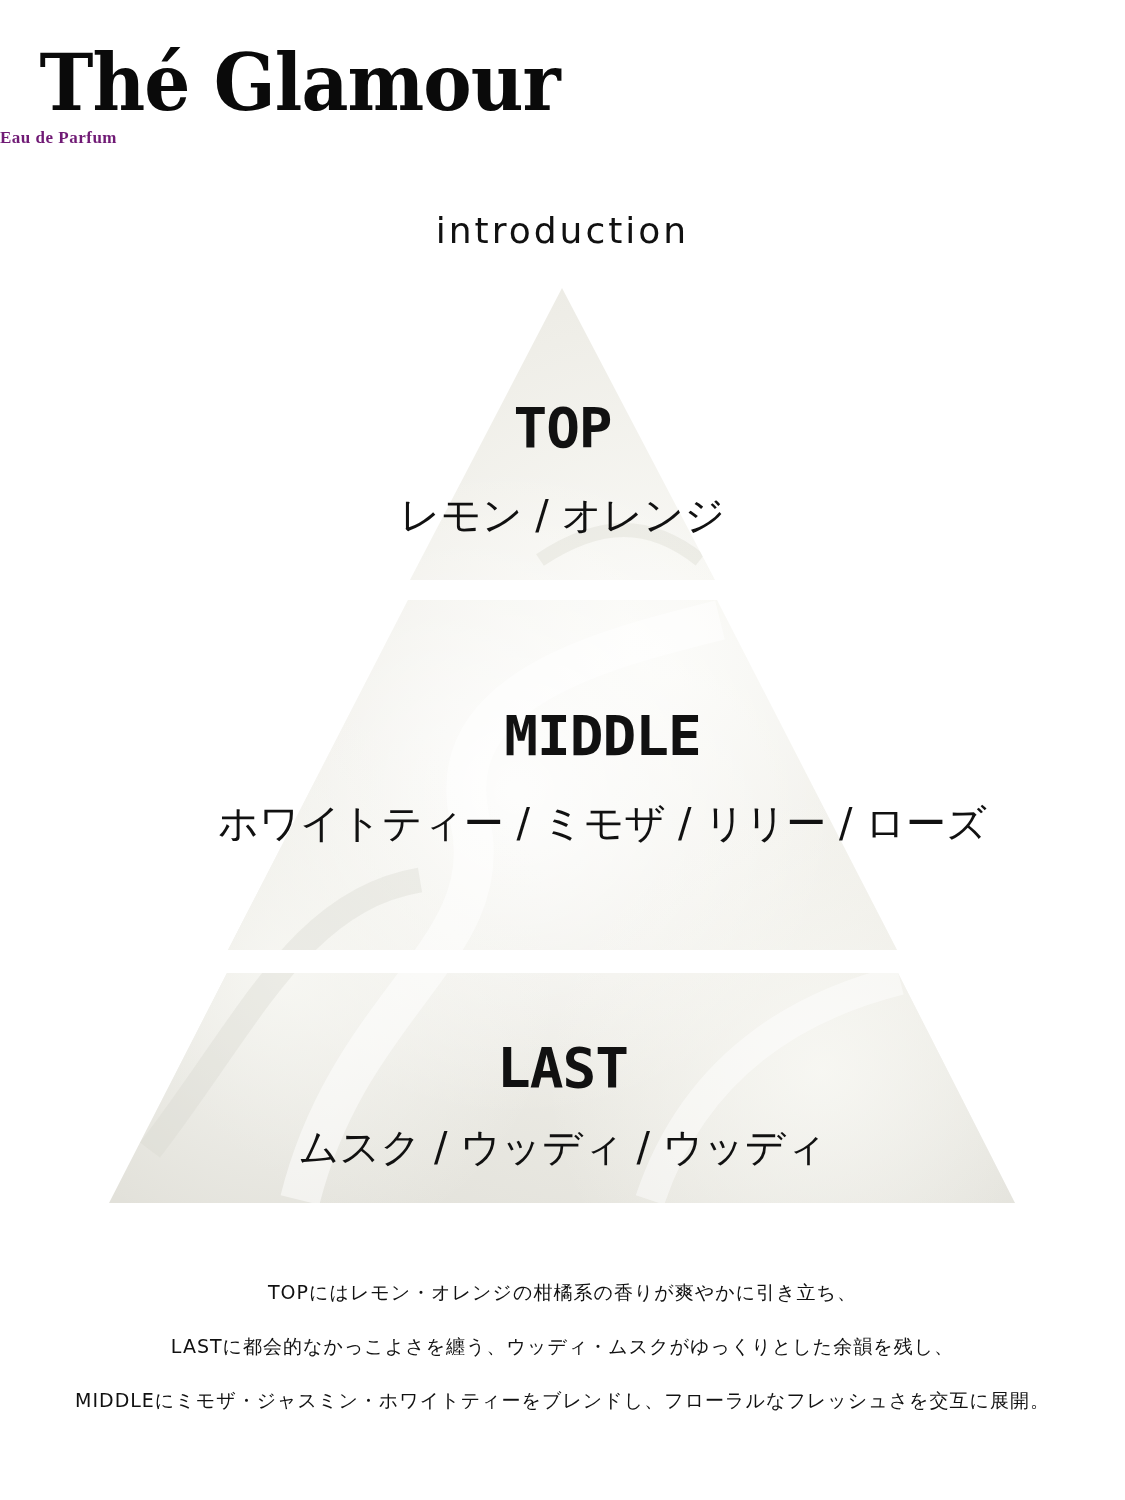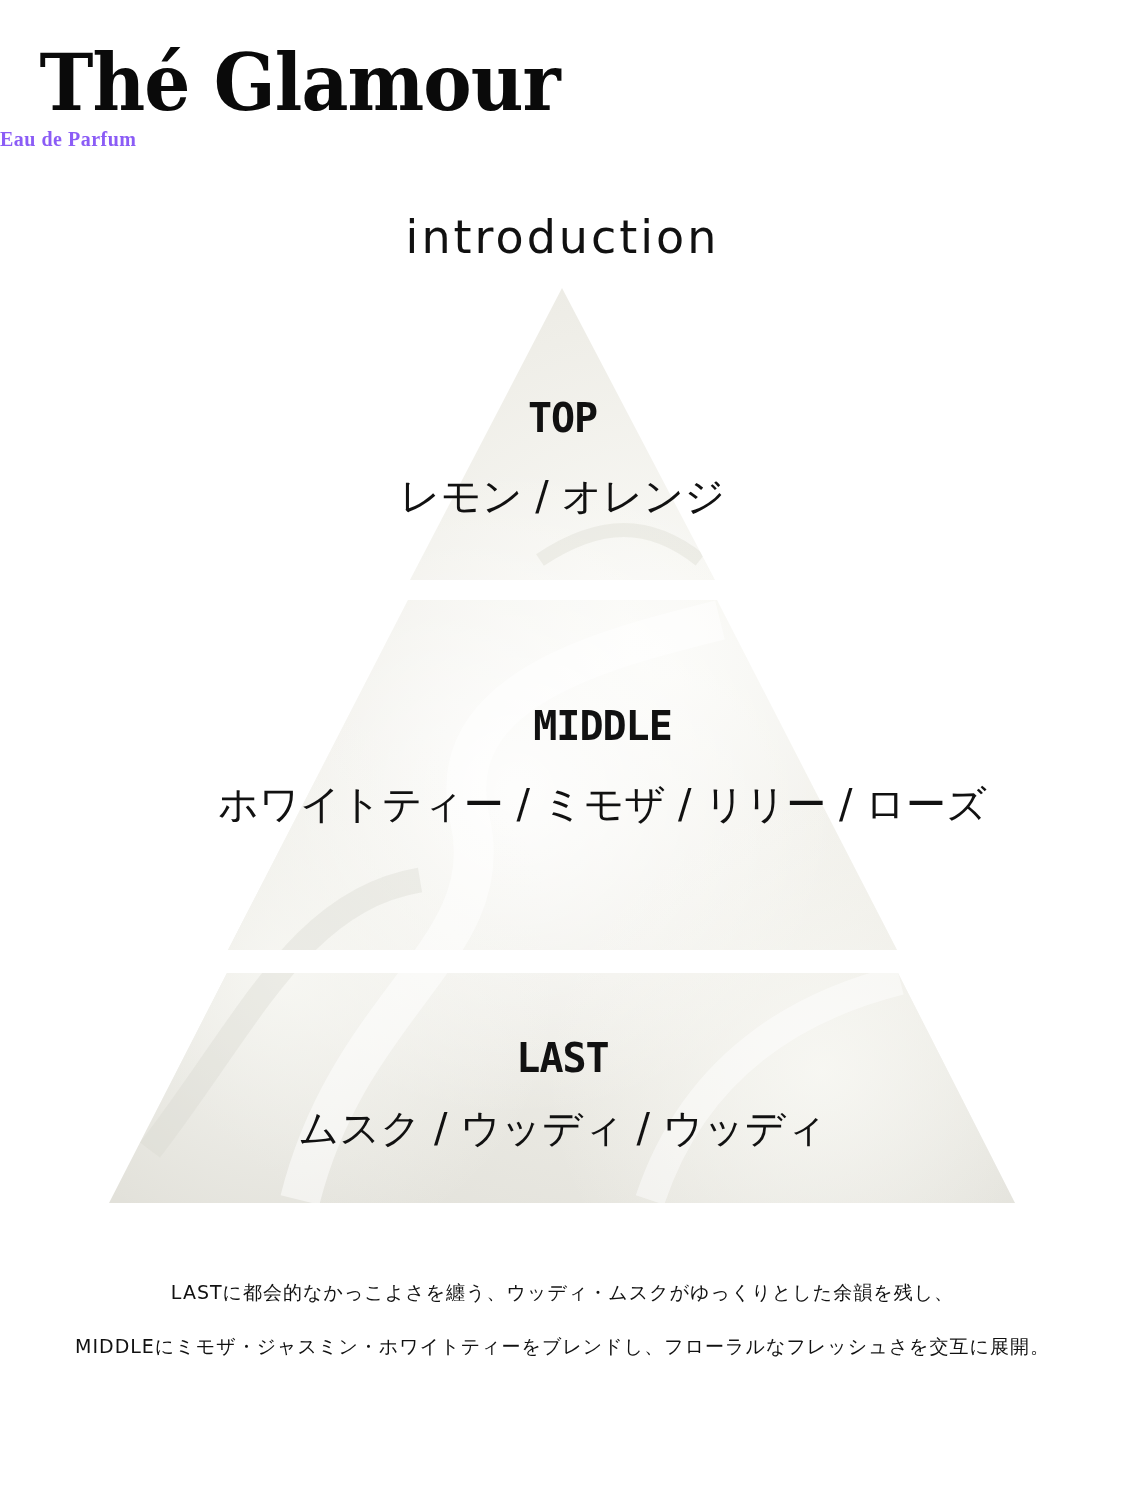--- a/index.html
+++ b/index.html
@@ -1,23 +1,23 @@
 <!DOCTYPE html>
 <html><head>
 <meta charset="utf-8">
 <style>
   html, body { margin: 0; padding: 0; background: #ffffff; }
   body { width: 1125px; height: 1500px; position: relative; overflow: hidden; font-family: "DejaVu Sans", sans-serif; color: #111; }
   .brand { position: absolute; left: 0; top: 38px; width: 1125px; text-align: left; }
   .brand-title { font-family: "DejaVu Serif", "Liberation Serif", serif; font-size: 78px; font-weight: bold; letter-spacing: -1px; line-height: 90px; color: #0a0a0a; transform: scaleX(0.93); }
-  .brand-sub { font-family: "Liberation Serif", serif; font-size: 20px; font-weight: bold; margin-top: 0px; letter-spacing: 0.5px; color: #8b5cf6; }
-  .intro { position: absolute; top: 210px; width: 1125px; text-align: center; font-family: "DejaVu Sans", sans-serif; font-size: 46px; letter-spacing: 3px; color: #111; }
+  .brand-sub { font-family: "Liberation Serif", serif; font-size: 17px; font-weight: bold; margin-top: 0px; letter-spacing: 0.5px; color: #701a75; }
+  .intro { position: absolute; top: 210px; width: 1125px; text-align: center; font-family: "DejaVu Sans", sans-serif; font-size: 36px; letter-spacing: 3px; color: #111; }
   .pyramid { position: absolute; left: 0; top: 0; width: 1125px; height: 1500px; }
   .tier { position: absolute; left: 0; width: 1125px; text-align: center; }
-  .tier-label { font-family: "DejaVu Sans Mono", monospace; font-weight: bold; font-size: 40px; letter-spacing: -1px; color: #111; }
+  .tier-label { font-family: "DejaVu Sans Mono", monospace; font-weight: bold; font-size: 56px; letter-spacing: -1px; color: #111; }
   .tier-notes { font-family: "DejaVu Sans", sans-serif; font-size: 40px; color: #111; white-space: nowrap; }
   .desc { position: absolute; top: 1265px; left: 0; width: 1125px; text-align: center; }
   .desc-line { font-family: "DejaVu Sans", sans-serif; font-size: 19px; line-height: 54px; letter-spacing: 1px; color: #111; white-space: nowrap; }
 </style>
 </head>
 <body>
 
 <div class="brand">
   <div class="brand-title">Thé Glamour</div>
   <div class="brand-sub">Eau de Parfum</div>
@@ -71,15 +71,16 @@
   <div class="tier-label">MIDDLE</div>
   <div class="tier-notes" style="margin-top:28px;">ホワイトティー / ミモザ / リリー / ローズ</div>
 </div>
 
 <div class="tier" style="top:1035px;">
   <div class="tier-label">LAST</div>
   <div class="tier-notes" style="margin-top:20px;">ムスク / ウッディ / ウッディ</div>
 </div>
 
 <div class="desc">
+  <div class="desc-line">TOPにはレモン・オレンジの柑橘系の香りが爽やかに引き立ち、</div>
   <div class="desc-line">LASTに都会的なかっこよさを纏う、ウッディ・ムスクがゆっくりとした余韻を残し、</div>
   <div class="desc-line">MIDDLEにミモザ・ジャスミン・ホワイトティーをブレンドし、フローラルなフレッシュさを交互に展開。</div>
 </div>
 
 </body></html>

